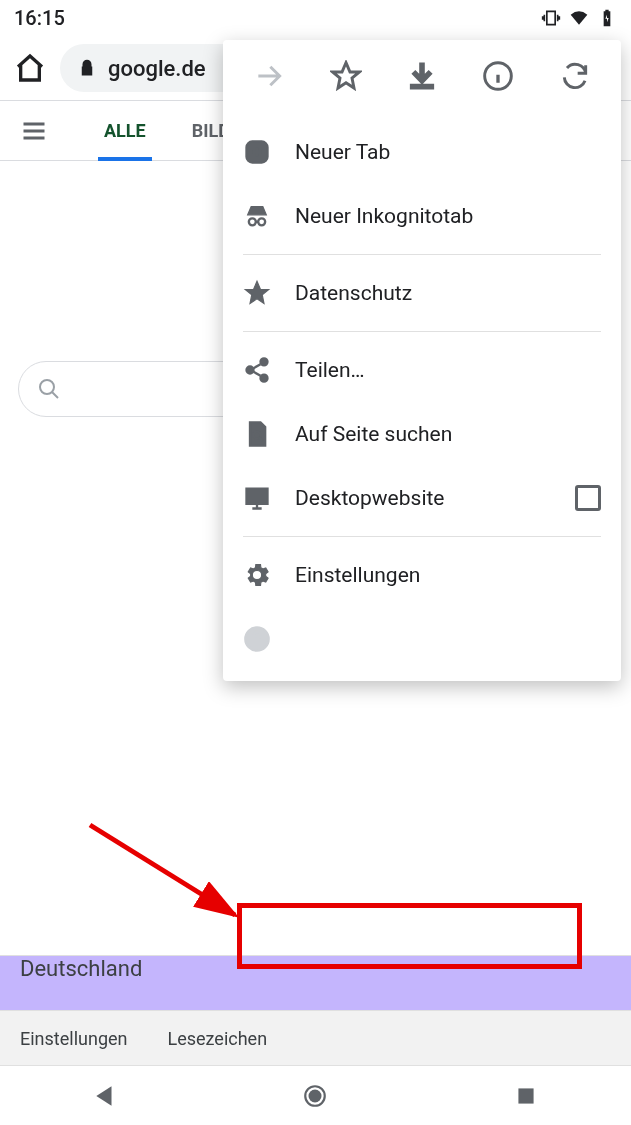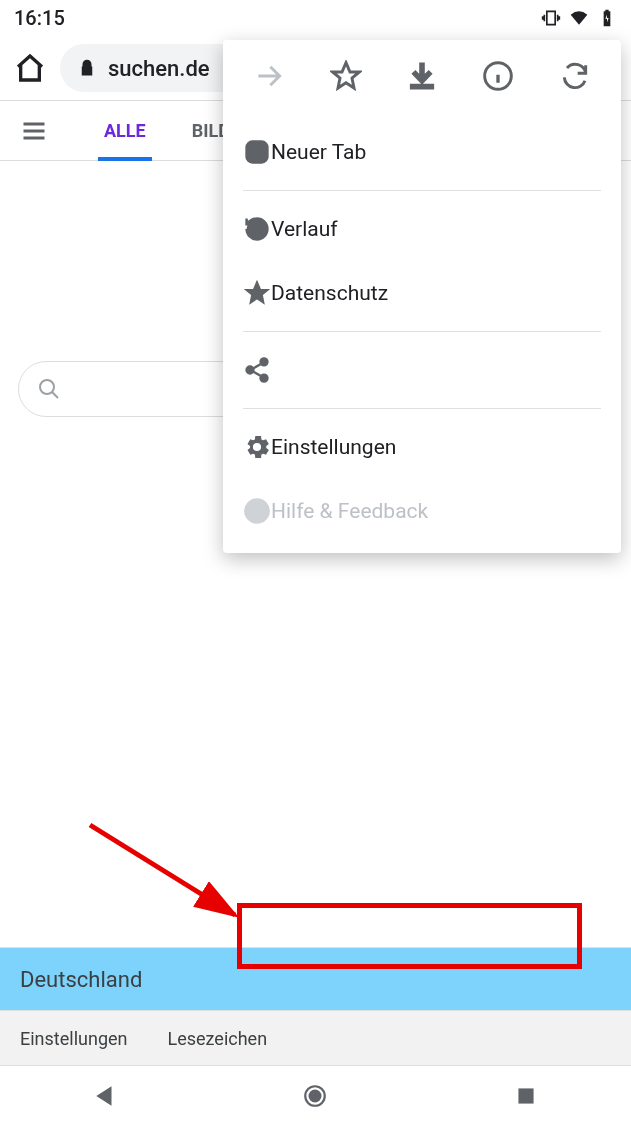--- a/index.html
+++ b/index.html
@@ -14,40 +14,40 @@
   
   .toolbar { height: 64px; display: flex; align-items: center; padding: 0 14px; gap: 14px; }
   .home-icon { width: 32px; height: 32px; fill: none; stroke: #202124; stroke-width: 2.5; }
   .omnibox { flex: 1; height: 48px; background: #f1f3f4; border-radius: 24px; display: flex; align-items: center; padding: 0 18px; gap: 12px; font-size: 22px; font-weight: 500; }
   .lock-icon { width: 18px; height: 18px; fill: #202124; }
 
   
   .page { position: relative; height: calc(1125px - 36px - 64px - 60px); border-top: 1px solid #dadce0; overflow: hidden; }
   .google-tabs { height: 60px; display: flex; align-items: center; padding-left: 20px; gap: 40px; font-size: 18px; font-weight: 700; color: #5f6368; border-bottom: 1px solid #dadce0; }
   .google-tabs .hamburger { width: 28px; height: 28px; margin-right: 10px; }
-  .google-tabs .active { color: #6d28d9; border-bottom: 4px solid #1a73e8; padding: 16px 6px 16px 6px; margin-top: 4px; }
+  .google-tabs .active { color: #14532d; border-bottom: 4px solid #1a73e8; padding: 16px 6px 16px 6px; margin-top: 4px; }
   .google-tabs .tab { padding: 16px 0px; }
 
   .logo-area { height: 200px; display: flex; align-items: center; justify-content: center; }
   .spinner { width: 84px; height: 84px; border: 12px solid #e8eaed; border-top: 12px solid #1a73e8; border-right: 12px solid #1a73e8; border-radius: 50%; transform: rotate(280deg); }
 
   .searchbar { margin: 0 18px; height: 56px; border: 1px solid #dadce0; border-radius: 28px; display: flex; align-items: center; padding: 0 18px; }
   .searchglass { width: 24px; height: 24px; fill: none; stroke: #9aa0a6; stroke-width: 2; }
 
-  .footer-top { position: absolute; left: 0; right: 0; bottom: 54px; height: 64px; background: #7dd3fc; border-top: 1px solid #e0e0e0; border-bottom: 1px solid #e0e0e0; display: flex; align-items: center; padding: 0 20px; font-size: 22px; color: #3c4043; }
+  .footer-top { position: absolute; left: 0; right: 0; bottom: 54px; height: 56px; background: #c4b5fd; border-top: 1px solid #e0e0e0; border-bottom: 1px solid #e0e0e0; display: flex; padding: 0 20px; font-size: 22px; color: #3c4043; }
   .footer-bottom { position: absolute; left: 0; right: 0; bottom: 0; height: 54px; background: #f2f2f2; display: flex; align-items: center; padding: 0 20px; gap: 40px; font-size: 18px; color: #3c4043; }
 
   
   .menu { position: absolute; top: 40px; right: 10px; width: 398px; background: #fff; border-radius: 4px; box-shadow: 0 6px 20px rgba(0,0,0,0.25); }
   .menu-toprow { height: 72px; display: flex; align-items: center; justify-content: space-around; padding: 0 8px; border-bottom: 1px solid transparent; }
   .menu-topicon { width: 32px; height: 32px; fill: none; stroke: #5f6368; stroke-width: 2.2; }
   .menu-topicon.disabled { stroke: #bdc1c6; }
 
   .menu-list { padding: 8px 0 10px 0; }
-  .menu-item { height: 64px; display: flex; align-items: center; padding: 0 20px; font-size: 21px; color: #202124; position: relative; }
+  .menu-item { height: 64px; display: flex; align-items: center; padding: 0 20px; gap: 24px; font-size: 21px; color: #202124; position: relative; }
   .menu-item .mi-icon { width: 28px; height: 28px; flex: 0 0 28px; fill: #5f6368; stroke: #5f6368; }
   .menu-item .label { flex: 1; white-space: nowrap; overflow: hidden; text-overflow: ellipsis; }
   .menu-item .trailing { width: 26px; height: 26px; border: 3px solid #5f6368; border-radius: 3px; flex: 0 0 26px; }
   .menu-divider { height: 1px; background: #e0e0e0; margin: 6px 20px; }
   .menu-item.faded { color: #bdc1c6; }
   .menu-item.faded .mi-icon { fill: #cfd2d6; stroke: #cfd2d6; }
 
   
   .anno-box { position: absolute; border: 5px solid #e60000; pointer-events: none; }
   .anno-arrow { position: absolute; pointer-events: none; }
@@ -76,21 +76,21 @@
 </div>
 
 <div class="toolbar">
   <svg class="home-icon" viewBox="0 0 24 24">
       <path d="M3 11 L12 3 L21 11 M5 10v11h14V10"></path>
     </svg>
   <div class="omnibox">
     <svg class="lock-icon" viewBox="0 0 24 24">
         <path d="M6 10V7a6 6 0 0112 0v3h1v12H5V10z M9 10V7a3 3 0 016 0v3"></path>
       </svg>
-    <span>suchen.de</span>
+    <span>google.de</span>
   </div>
 </div>
 
 <div class="page">
   <div class="google-tabs">
     <svg class="hamburger" viewBox="0 0 24 24">
         <path d="M3 6h18M3 12h18M3 18h18" stroke="#5f6368" stroke-width="2.5"></path>
       </svg>
     <span class="active">ALLE</span>
     <span class="tab">BILDER</span>
@@ -134,56 +134,74 @@
       </svg>
   </div>
   <div class="menu-list">
     <div class="menu-item">
       <svg class="mi-icon" viewBox="0 0 24 24" fill="none" stroke-width="2">
           <rect x="3" y="3" width="18" height="18" rx="5"></rect>
           <path d="M12 8v8M8 12h8"></path>
         </svg>
       <span class="label">Neuer Tab</span>
     </div>
+    <div class="menu-item">
+      <svg class="mi-icon" viewBox="0 0 24 24" stroke="none">
+          <path d="M4 11l3-7h10l3 7z"></path>
+          <circle cx="8" cy="17" r="3" fill="none" stroke="#5f6368" stroke-width="2"></circle>
+          <circle cx="16" cy="17" r="3" fill="none" stroke="#5f6368" stroke-width="2"></circle>
+          <path d="M11 17h2" stroke="#5f6368" stroke-width="2"></path>
+        </svg>
+      <span class="label">Neuer Inkognitotab</span>
+    </div>
     <div class="menu-divider"></div>
-    <div class="menu-item">
-      <svg class="mi-icon" viewBox="0 0 24 24" fill="none" stroke-width="2">
-          <path d="M3 12a9 9 0 109-9 9 9 0 00-8 5M3 3v5h5"></path>
-          <path d="M12 8v5l3 2"></path>
-        </svg>
-      <span class="label">Verlauf</span>
-    </div>
     <div class="menu-item">
       <svg class="mi-icon" viewBox="0 0 24 24" stroke="none">
           <path d="M12 2l3 7h7l-5.5 4.5L18 21l-6-4-6 4 1.5-7.5L2 9h7z"></path>
         </svg>
       <span class="label">Datenschutz</span>
     </div>
     <div class="menu-divider"></div>
     <div class="menu-item">
       <svg class="mi-icon" viewBox="0 0 24 24" fill="none" stroke-width="2">
           <circle cx="18" cy="5" r="3"></circle>
           <circle cx="6" cy="12" r="3"></circle>
           <circle cx="18" cy="19" r="3"></circle>
           <path d="M9 10.5l6-3.5M9 13.5l6 3.5"></path>
         </svg>
+      <span class="label">Teilen…</span>
+    </div>
+    <div class="menu-item">
+      <svg class="mi-icon" viewBox="0 0 24 24" fill="none" stroke-width="2">
+          <path d="M6 2h9l4 4v16H6z"></path>
+          <circle cx="12" cy="13" r="3"></circle>
+          <path d="M14 15l3 3"></path>
+        </svg>
+      <span class="label">Auf Seite suchen</span>
+    </div>
+    <div class="menu-item">
+      <svg class="mi-icon" viewBox="0 0 24 24" fill="none" stroke-width="2">
+          <rect x="3" y="4" width="18" height="13"></rect>
+          <path d="M8 21h8M12 17v4"></path>
+        </svg>
+      <span class="label">Desktopwebsite</span>
+      <span class="trailing"></span>
     </div>
     <div class="menu-divider"></div>
     <div class="menu-item">
       <svg class="mi-icon" viewBox="0 0 24 24" stroke="none">
           <path d="M19.4 13a7.8 7.8 0 000-2l2.1-1.6-2-3.5-2.5 1a7.6 7.6 0 00-1.7-1L15 3h-4l-.3 2.9a7.6 7.6 0 00-1.7 1l-2.5-1-2 3.5L6.6 11a7.8 7.8 0 000 2l-2.1 1.6 2 3.5 2.5-1a7.6 7.6 0 001.7 1L11 21h4l.3-2.9a7.6 7.6 0 001.7-1l2.5 1 2-3.5zM12 16a4 4 0 110-8 4 4 0 010 8z"></path>
         </svg>
       <span class="label">Einstellungen</span>
     </div>
     <div class="menu-item faded">
       <svg class="mi-icon" viewBox="0 0 24 24" fill="none" stroke-width="2">
           <circle cx="12" cy="12" r="10"></circle>
           <path d="M9 9a3 3 0 116 0c0 2-3 2-3 4M12 17v.01"></path>
         </svg>
-      <span class="label">Hilfe &amp; Feedback</span>
     </div>
   </div>
 </div>
 
 <div class="anno-box" style="left:237px; top:903px; width:345px; height:66px;"></div>
 <svg class="anno-arrow" style="left:85px; top:820px; width:170px; height:110px;" viewBox="0 0 170 110">
   <defs>
       <marker id="ah" markerWidth="10" markerHeight="10" refX="8" refY="3" orient="auto">
         <path d="M0 0L9 3L0 6z" fill="#e60000"></path>
       </marker>

